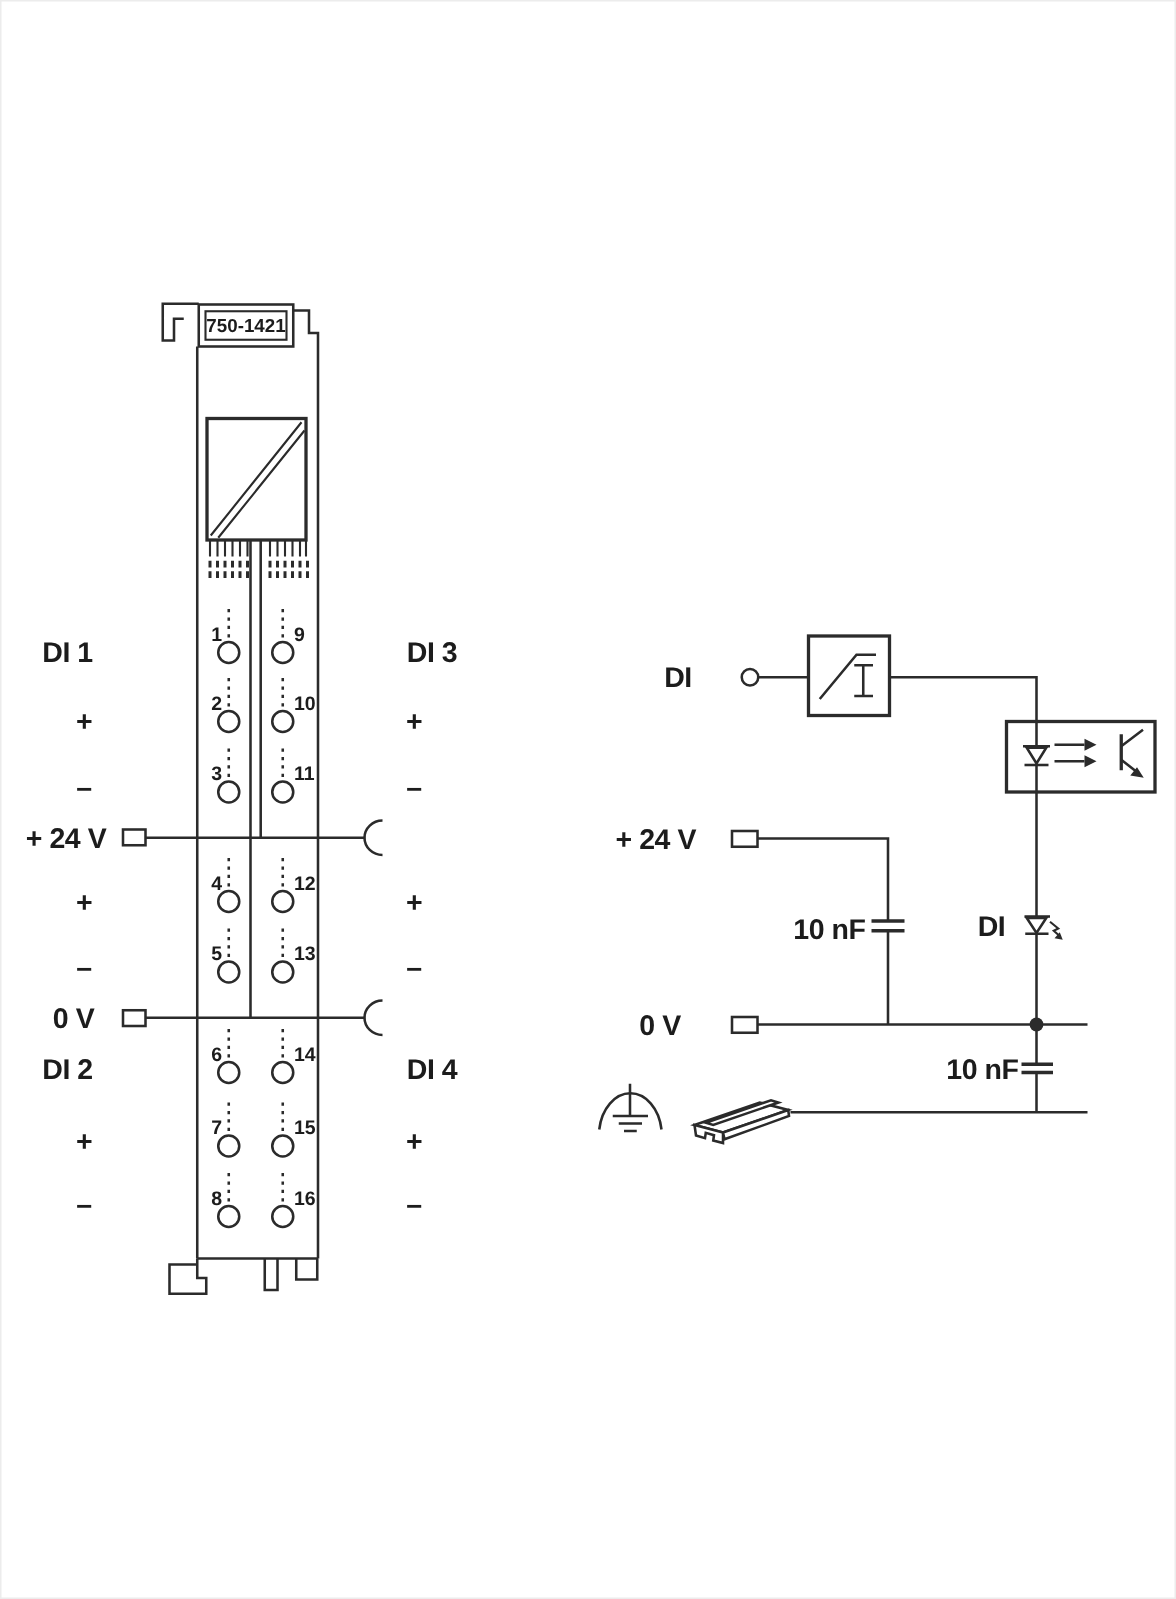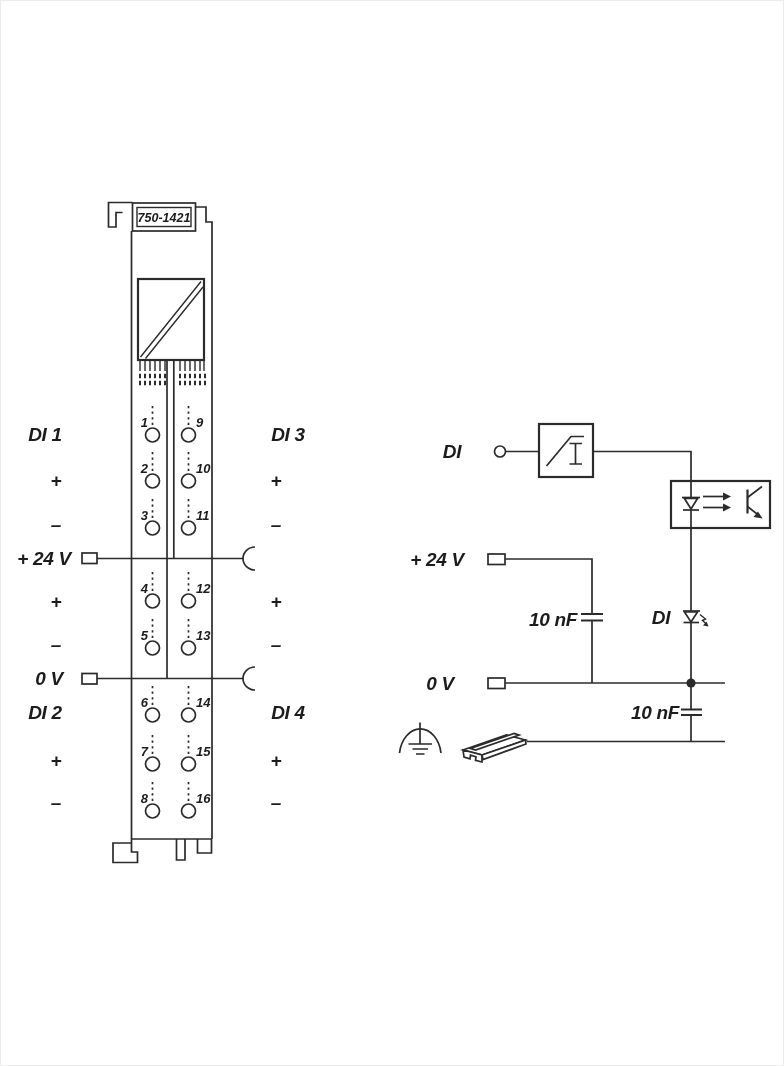--- a/index.html
+++ b/index.html
@@ -1,18 +1,18 @@
 <!DOCTYPE html>
 <html style="--line: #2b2b2b; --text: #1c1c1c; --background: #ffffff;"><head>
 <meta charset="utf-8">
 <style>
   :root { --line:#2b2b2b; --text:#1c1c1c; --background:#ffffff; }
   html,body{margin:0;padding:0;background:var(--background);}
   .canvas{position:relative;width:784px;height:1066px;background:var(--background);
-          box-shadow:inset 0 0 0 1px #ececec;overflow:hidden;font-style:italic;}
+          box-shadow:inset 0 0 0 1px #ececec;overflow:hidden;}
   svg{display:block;}
   .ln{fill:none;stroke:var(--line);stroke-width:1.7;stroke-linecap:butt;}
   .ln2{fill:none;stroke:var(--line);stroke-width:2.2;}
   .thin{fill:none;stroke:var(--line);stroke-width:1.4;}
   .pindash{fill:none;stroke:var(--line);stroke-width:4.5;stroke-dasharray:2 3;}
   .dotln{fill:none;stroke:var(--line);stroke-width:1.7;stroke-dasharray:2.2 3.4;}
   .fill{fill:var(--line);stroke:none;}
   .white{fill:#ffffff;}
   .led{fill:#ffffff;}
   text{font-family:"Liberation Sans",sans-serif;font-weight:bold;fill:var(--text);}

